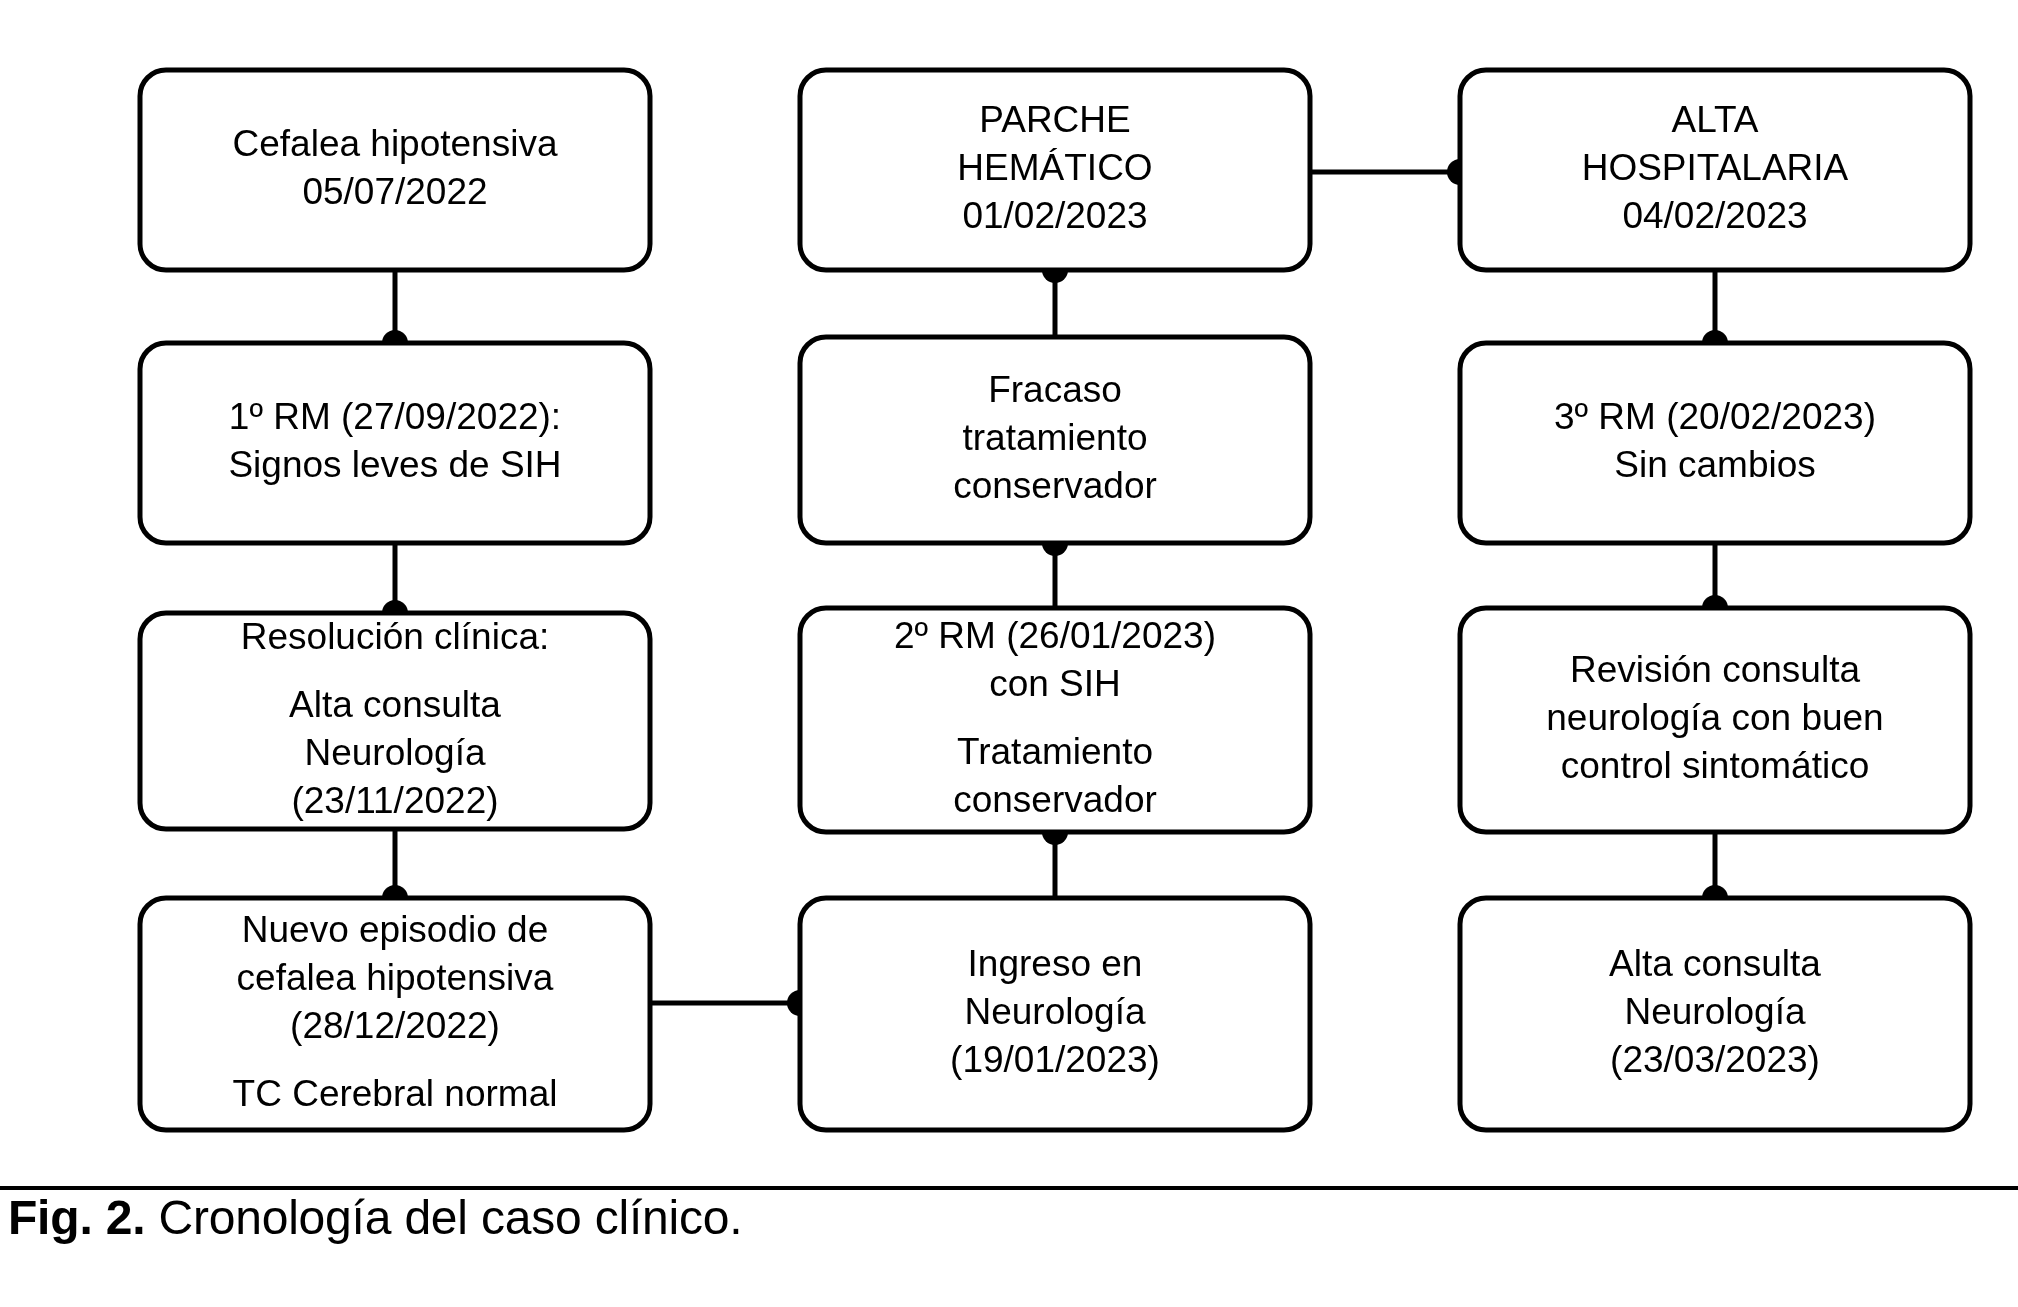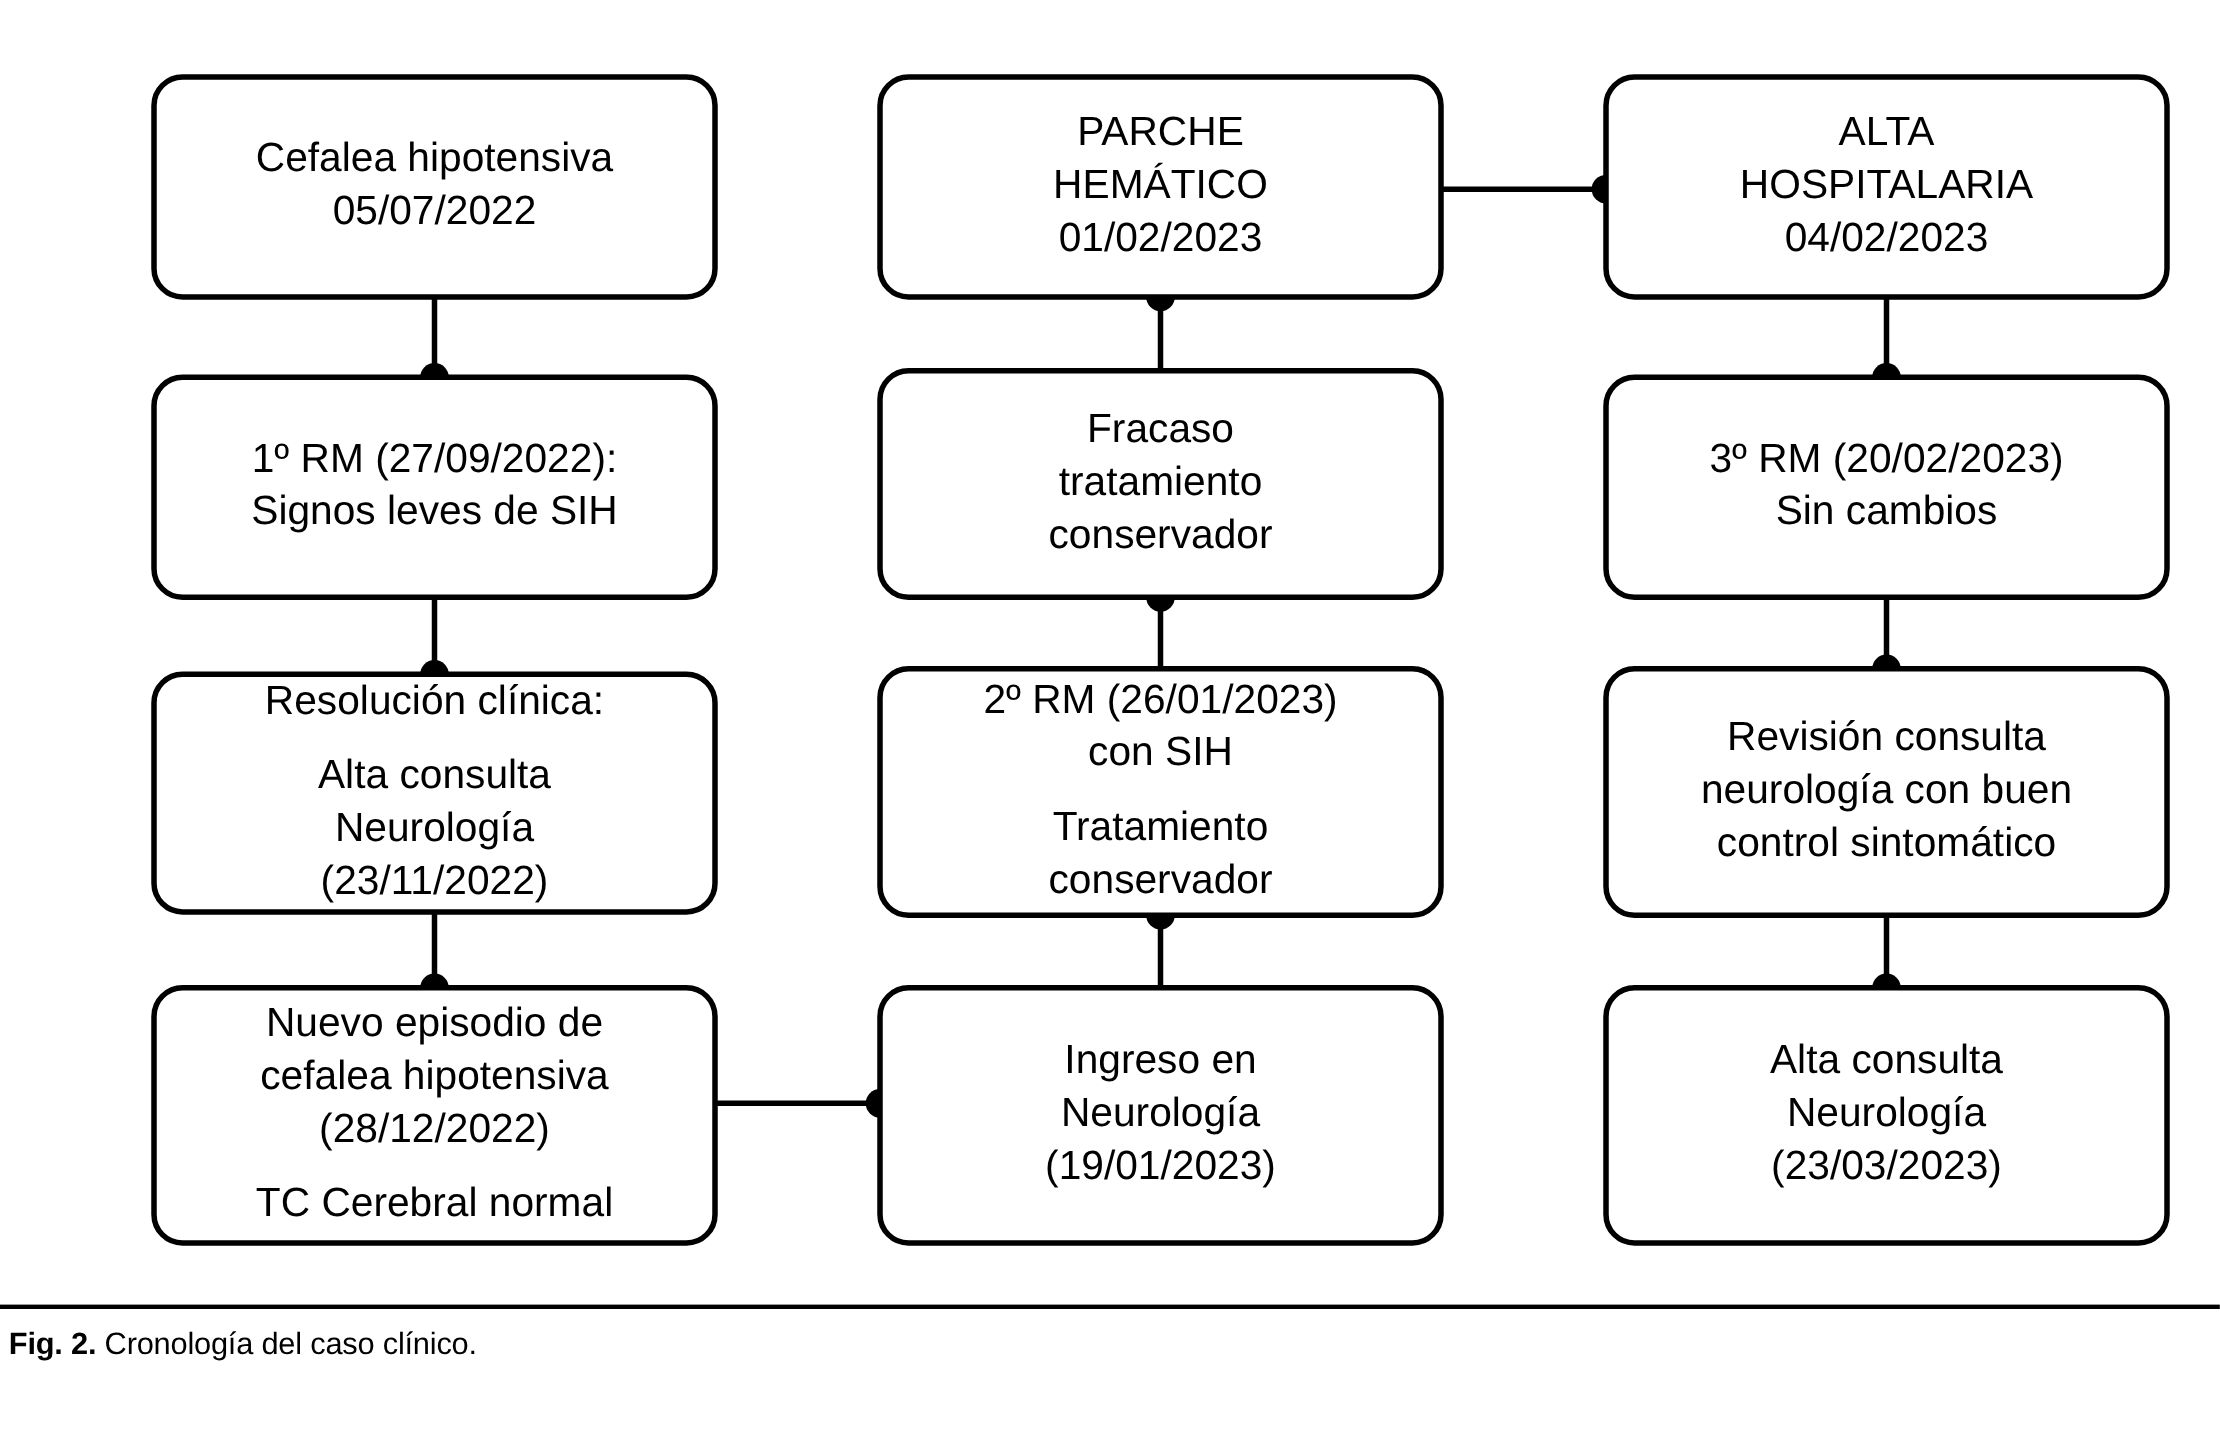--- a/index.html
+++ b/index.html
@@ -55,24 +55,23 @@
     left: 0;
     top: 1186px;
     width: 2018px;
   }
   .caption-rule {
     border-top: 4px solid #000000;
     width: 2018px;
     height: 0;
   }
   .caption-text {
-    margin-top: 16px;
     padding-left: 8px;
     font-family: "Liberation Sans Narrow", "Liberation Sans", sans-serif;
-    font-size: 28px;
+    font-size: 48px;
     font-stretch: condensed;
     letter-spacing: -0.2px;
     color: #000000;
     white-space: nowrap;
   }
   .caption-label {
     font-weight: bold;
   }
   .caption-body {
     font-weight: normal;

